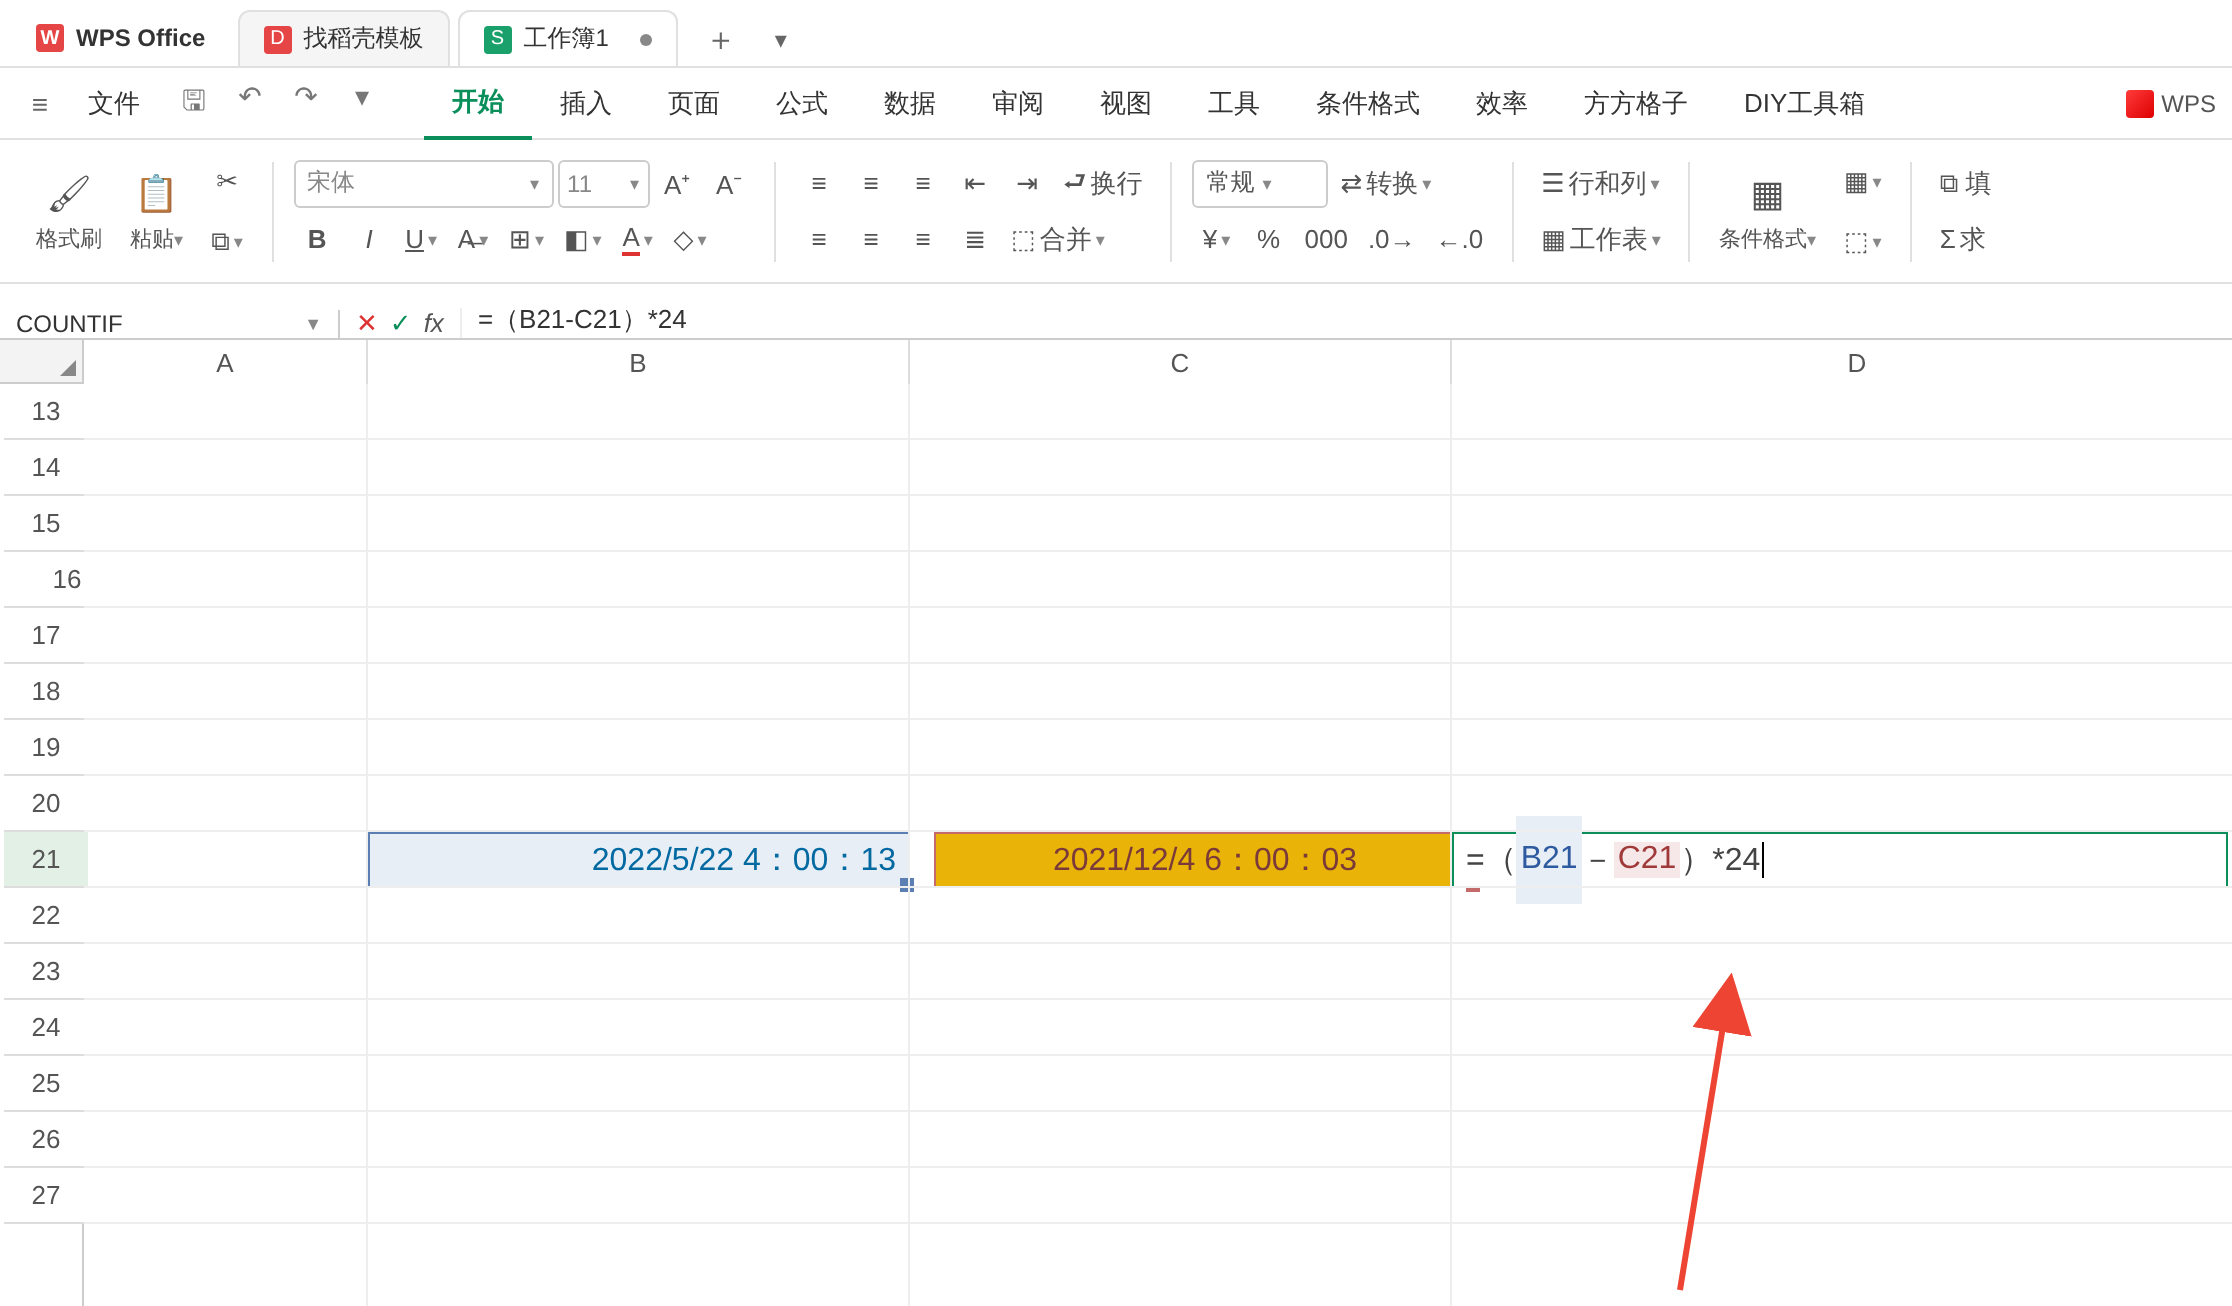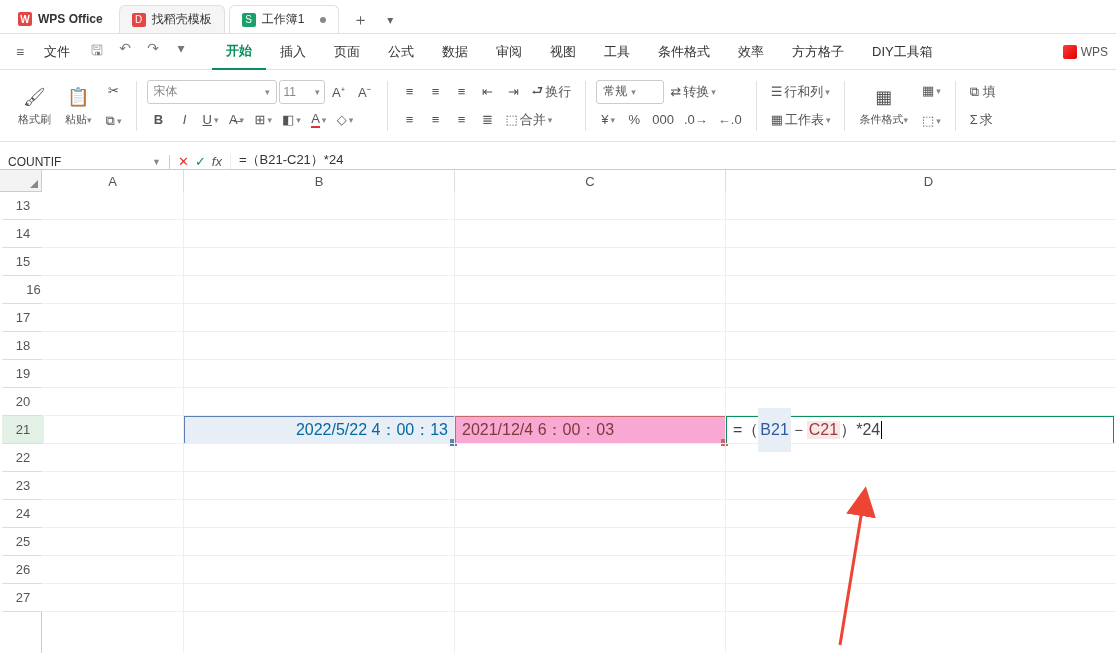--- a/index.html
+++ b/index.html
@@ -58,21 +58,21 @@
   .ch{position:absolute;top:0;height:22px;border-right:1px solid #ddd;background:#fff;display:flex;align-items:center;justify-content:center;color:#555;font-size:13px;}
   .rh{position:absolute;left:2px;width:42px;height:28px;border-bottom:1px solid #ddd;background:#fff;display:flex;align-items:center;justify-content:center;color:#555;font-size:13px;}
   .rh.active{background:#e2f0e5;}
   .cellarea{position:absolute;left:42px;top:22px;right:0;bottom:0;}
   .gline-v{position:absolute;top:0;bottom:0;width:1px;background:#eee;}
   .gline-h{position:absolute;left:0;right:0;height:1px;background:#eee;}
   .cell{position:absolute;height:28px;display:flex;align-items:center;padding:0 6px;font-size:16px;font-family:"Courier New","SimSun",monospace;}
   .cell.b21{border:1.5px solid #5b7fb3;background:#e7eef6;color:#0369a1;justify-content:flex-end;}
   .cell.b21::after,.cell.c21::after{content:"";position:absolute;right:-3px;bottom:-3px;width:5px;height:5px;background:inherit;border:1px solid;}
   .cell.b21::after{border-color:#5b7fb3;background:#5b7fb3;}
-  .cell.c21{border:1.5px solid #c56a6a;background:#f9a8d4;color:#7a3a3a;justify-content:flex-start;}
+  .cell.c21{border:1.5px solid #c56a6a;background:#eab308;color:#7a3a3a;justify-content:center;margin-left:12px;}
   .cell.c21::after{border-color:#c56a6a;background:#c56a6a;}
   .cell.d21{border:1.5px solid #0a8f5b;background:#fff;color:#222;justify-content:flex-start;}
   .formula-span .eq{color:#444;}
   .formula-span .ref1{color:#2e5aa0;background:#e7eef6;padding:13px 2px;}
   .formula-span .ref2{color:#a03a3a;background:#f6e8e8;padding:0 2px;}
   .cursorbar{display:inline-block;width:1px;height:18px;background:#000;vertical-align:middle;margin-left:1px;}
 
   
   .arrow{position:absolute;pointer-events:none;}
 </style>

